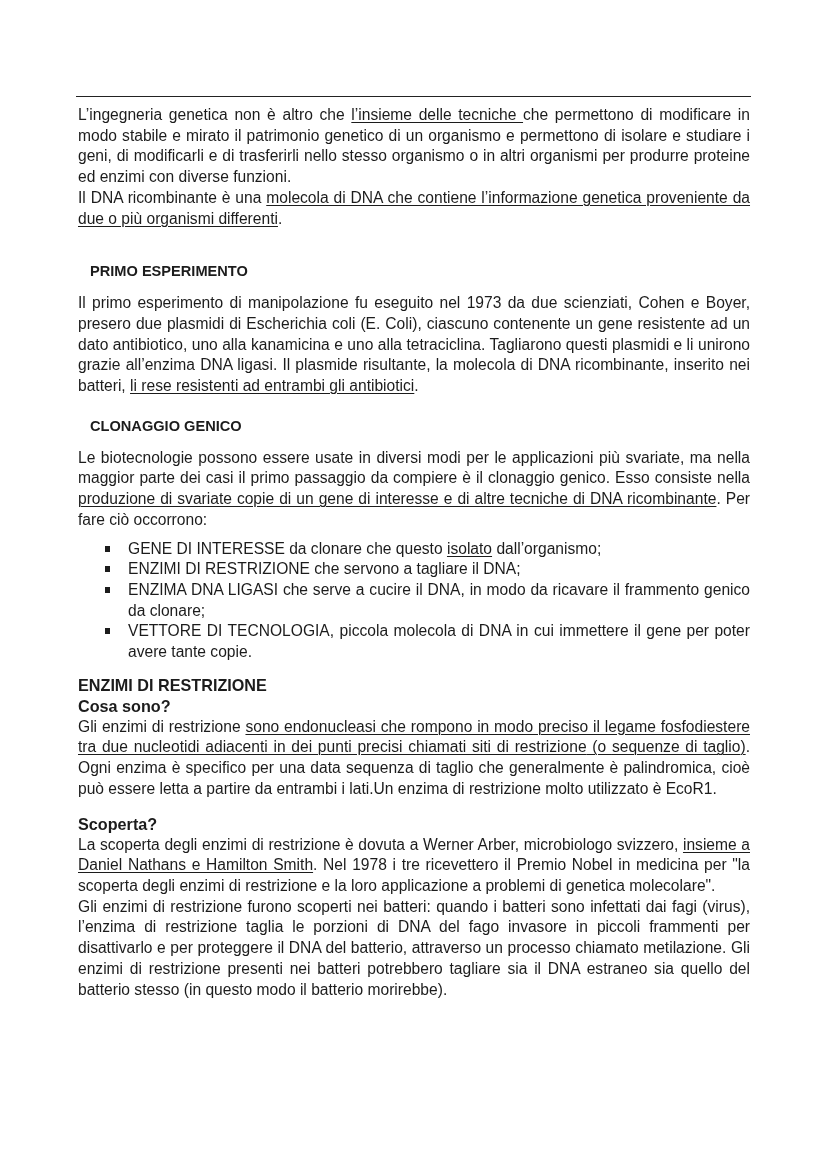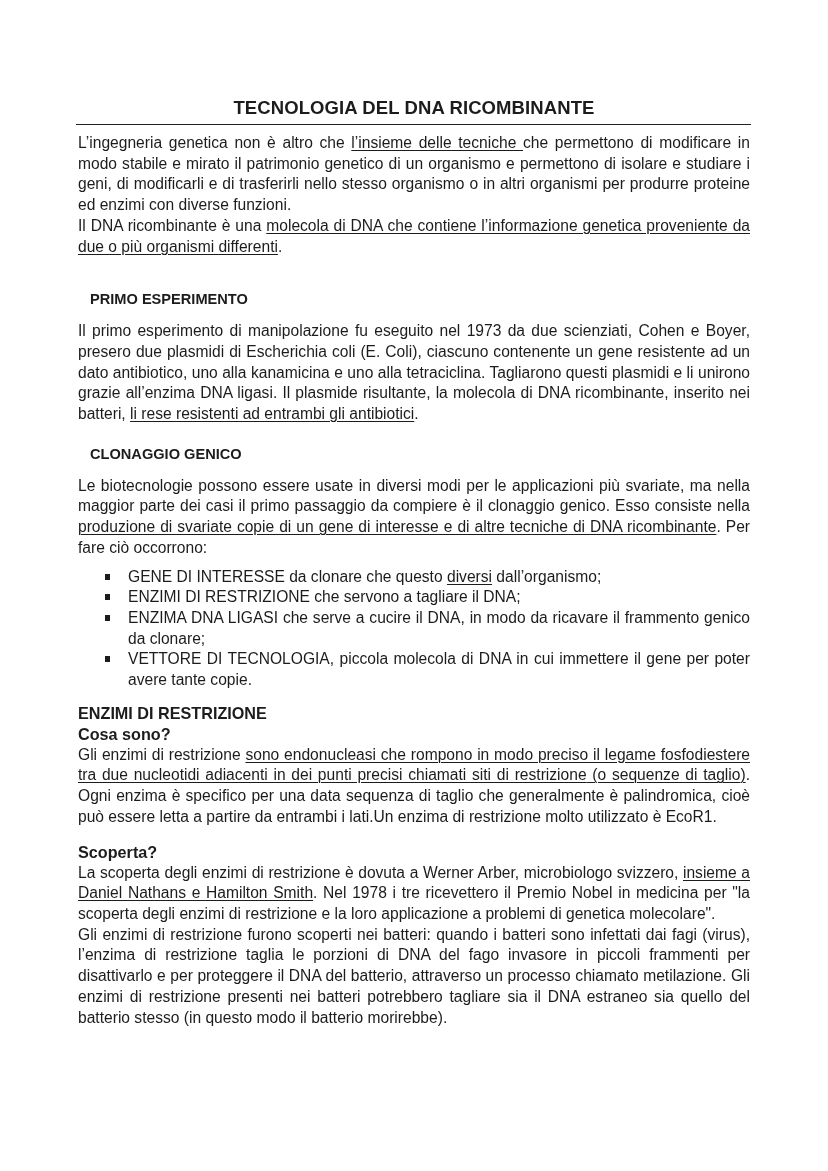--- a/index.html
+++ b/index.html
@@ -30,38 +30,37 @@
     ul.bullets li { position: relative; text-align: justify; }
     ul.bullets li .bullet {
       position: absolute; left: -23px; top: 7px; width: 5px; height: 6px; background: #1c1c1c;
     }
     .seg { white-space: normal; }
   </style>
 </head>
 <body>
 
 <div class="page">
-  <h1 class="title">TECNOLOGIA DEL DNA RICOMBINANTE</h1>
   <hr class="rule">
 
   <p><span class="seg"><b>L’ingegneria genetica</b></span><span class="seg"> non è altro che </span><span class="seg"><u>l’insieme delle tecniche </u></span><span class="seg">che permettono di modificare in modo stabile e mirato il patrimonio genetico di un organismo e permettono di isolare e studiare i geni, di modificarli e di trasferirli nello stesso organismo o in altri organismi per produrre proteine ed enzimi con diverse funzioni.</span></p>
   <p><span class="seg">Il </span><span class="seg"><b>DNA ricombinante</b></span><span class="seg"> è una </span><span class="seg"><u>molecola di DNA che contiene l’informazione genetica proveniente da due o più organismi differenti</u></span><span class="seg">.</span></p>
 
   <div class="gap-intro"></div>
 
   <h2 class="h-small">PRIMO ESPERIMENTO</h2>
   <p><span class="seg">Il primo esperimento di manipolazione fu eseguito nel </span><span class="seg"><b>1973</b></span><span class="seg"> da due scienziati, </span><span class="seg"><b>Cohen</b></span><span class="seg"> e </span><span class="seg"><b>Boyer</b></span><span class="seg">, presero </span><span class="seg"><b>due plasmidi di Escherichia coli (E. Coli)</b></span><span class="seg">, ciascuno contenente un gene resistente ad un dato antibiotico, uno alla </span><span class="seg"><b>kanamicina</b></span><span class="seg"> e uno alla </span><span class="seg"><b>tetraciclina</b></span><span class="seg">. Tagliarono questi plasmidi e li unirono grazie all’enzima </span><span class="seg"><b>DNA ligasi</b></span><span class="seg">. Il plasmide risultante, la molecola di DNA ricombinante, inserito nei batteri, </span><span class="seg"><u>li rese resistenti ad entrambi gli antibiotici</u></span><span class="seg">.</span></p>
 
   <div class="gap-s"></div>
 
   <h2 class="h-small">CLONAGGIO GENICO</h2>
   <p><span class="seg">Le biotecnologie possono essere usate in diversi modi per le applicazioni più svariate, ma nella maggior parte dei casi il primo passaggio da compiere è il </span><span class="seg"><b>clonaggio genico</b></span><span class="seg">. Esso consiste nella </span><span class="seg"><u>produzione di svariate copie di un gene di interesse e di altre tecniche di DNA ricombinante</u></span><span class="seg">. Per fare ciò occorrono:</span></p>
 
   <ul class="bullets">
-    <li><span class="bullet"></span><span><span class="seg"><b>GENE DI INTERESSE</b></span><span class="seg"> da clonare che questo </span><span class="seg"><u>diversi</u></span><span class="seg"> dall’organismo;</span></span></li>
+    <li><span class="bullet"></span><span><span class="seg"><b>GENE DI INTERESSE</b></span><span class="seg"> da clonare che questo </span><span class="seg"><u>isolato</u></span><span class="seg"> dall’organismo;</span></span></li>
     <li><span class="bullet"></span><span><span class="seg"><b>ENZIMI DI RESTRIZIONE</b></span><span class="seg"> che servono a tagliare il DNA;</span></span></li>
     <li><span class="bullet"></span><span><span class="seg"><b>ENZIMA DNA LIGASI</b></span><span class="seg"> che serve a cucire il DNA, in modo da ricavare il frammento genico da clonare;</span></span></li>
     <li><span class="bullet"></span><span><span class="seg"><b>VETTORE DI TECNOLOGIA</b></span><span class="seg">, piccola molecola di DNA in cui immettere il gene per poter avere tante copie.</span></span></li>
   </ul>
 
   <div class="gap-m"></div>
 
   <h2 class="h-med">ENZIMI DI RESTRIZIONE</h2>
   <h3 class="h-med">Cosa sono?</h3>
   <p><span class="seg">Gli enzimi di restrizione </span><span class="seg"><u>sono endonucleasi che rompono in modo preciso il legame fosfodiestere tra due nucleotidi adiacenti in dei punti precisi chiamati </u></span><span class="seg"><b><u>siti di restrizione</u></b></span><span class="seg"><u> (o </u></span><span class="seg"><b><u>sequenze di taglio</u></b></span><span class="seg"><u>)</u></span><span class="seg">. Ogni enzima è specifico per una data sequenza di taglio che generalmente è </span><span class="seg"><b>palindromica</b></span><span class="seg">, cioè può essere letta a partire da entrambi i lati.Un enzima di restrizione molto utilizzato è </span><span class="seg"><b>EcoR1</b></span><span class="seg">.</span></p>

